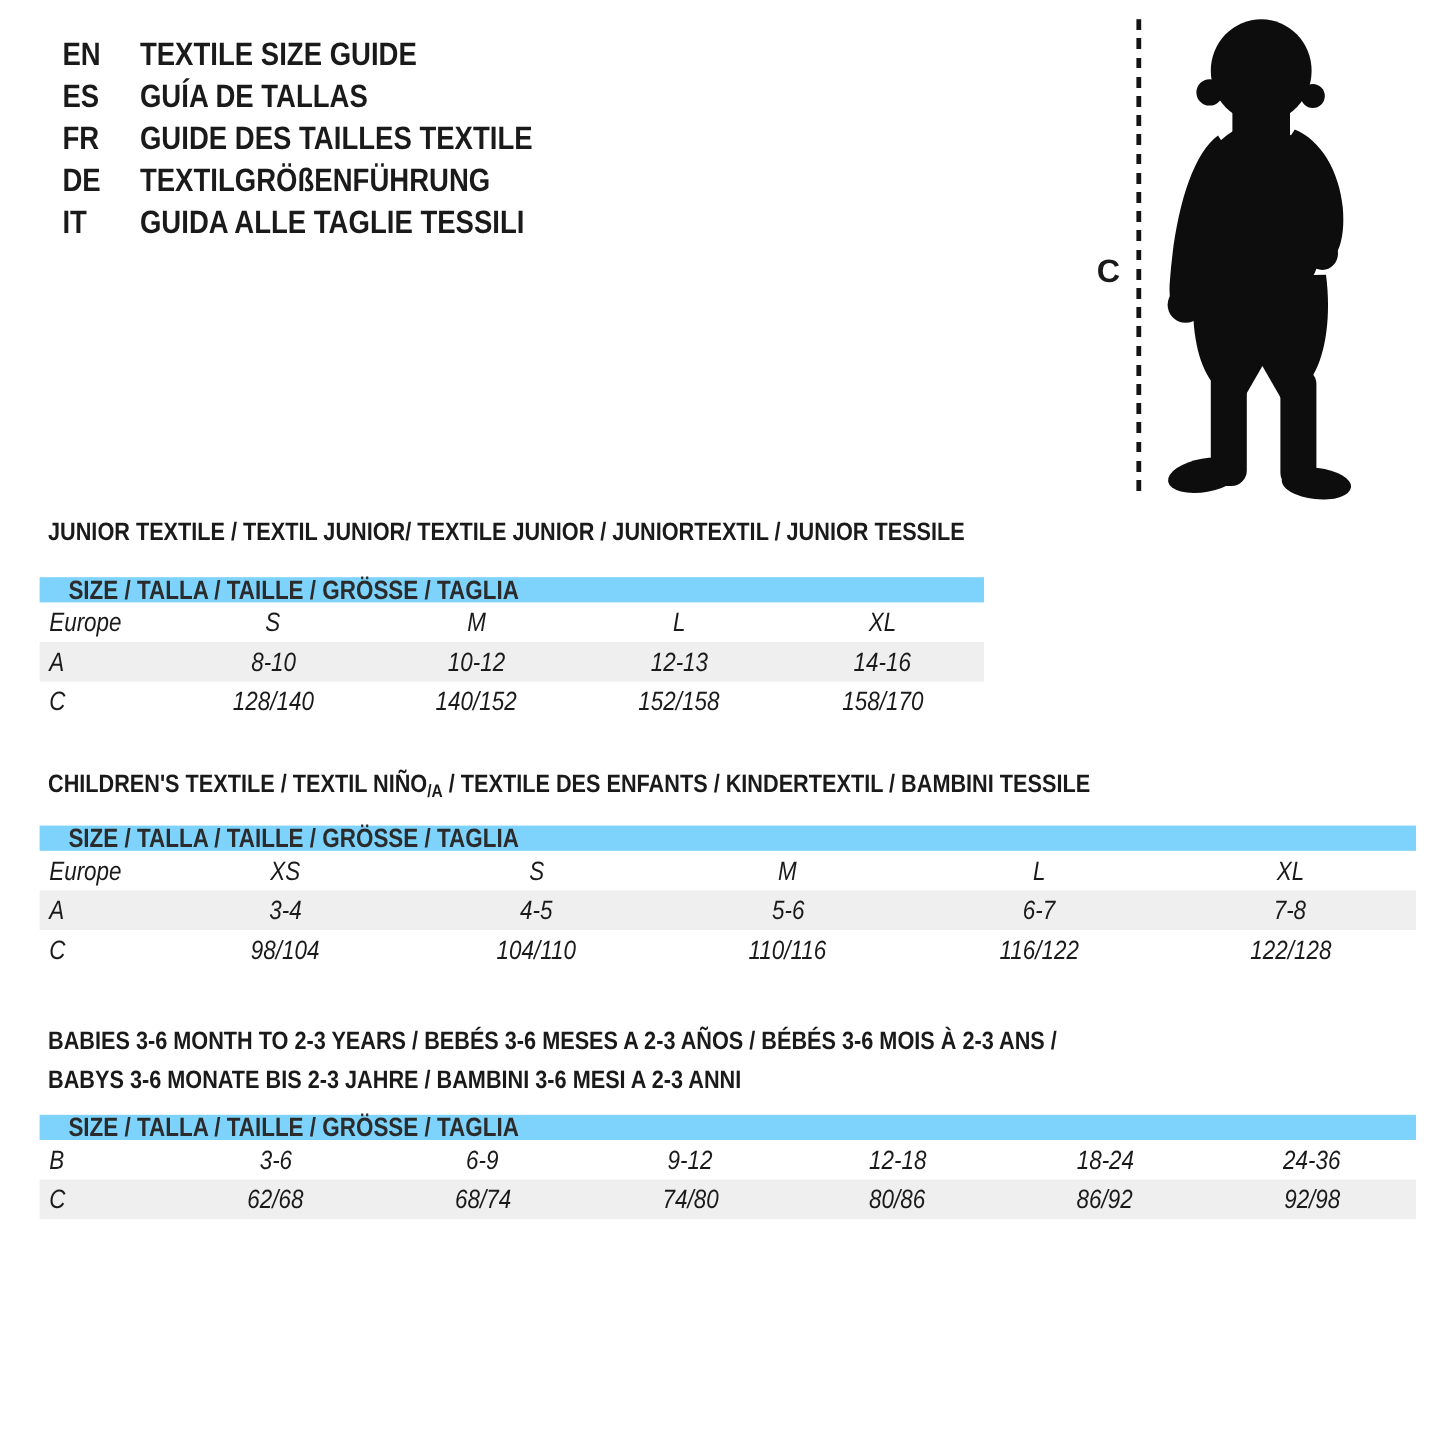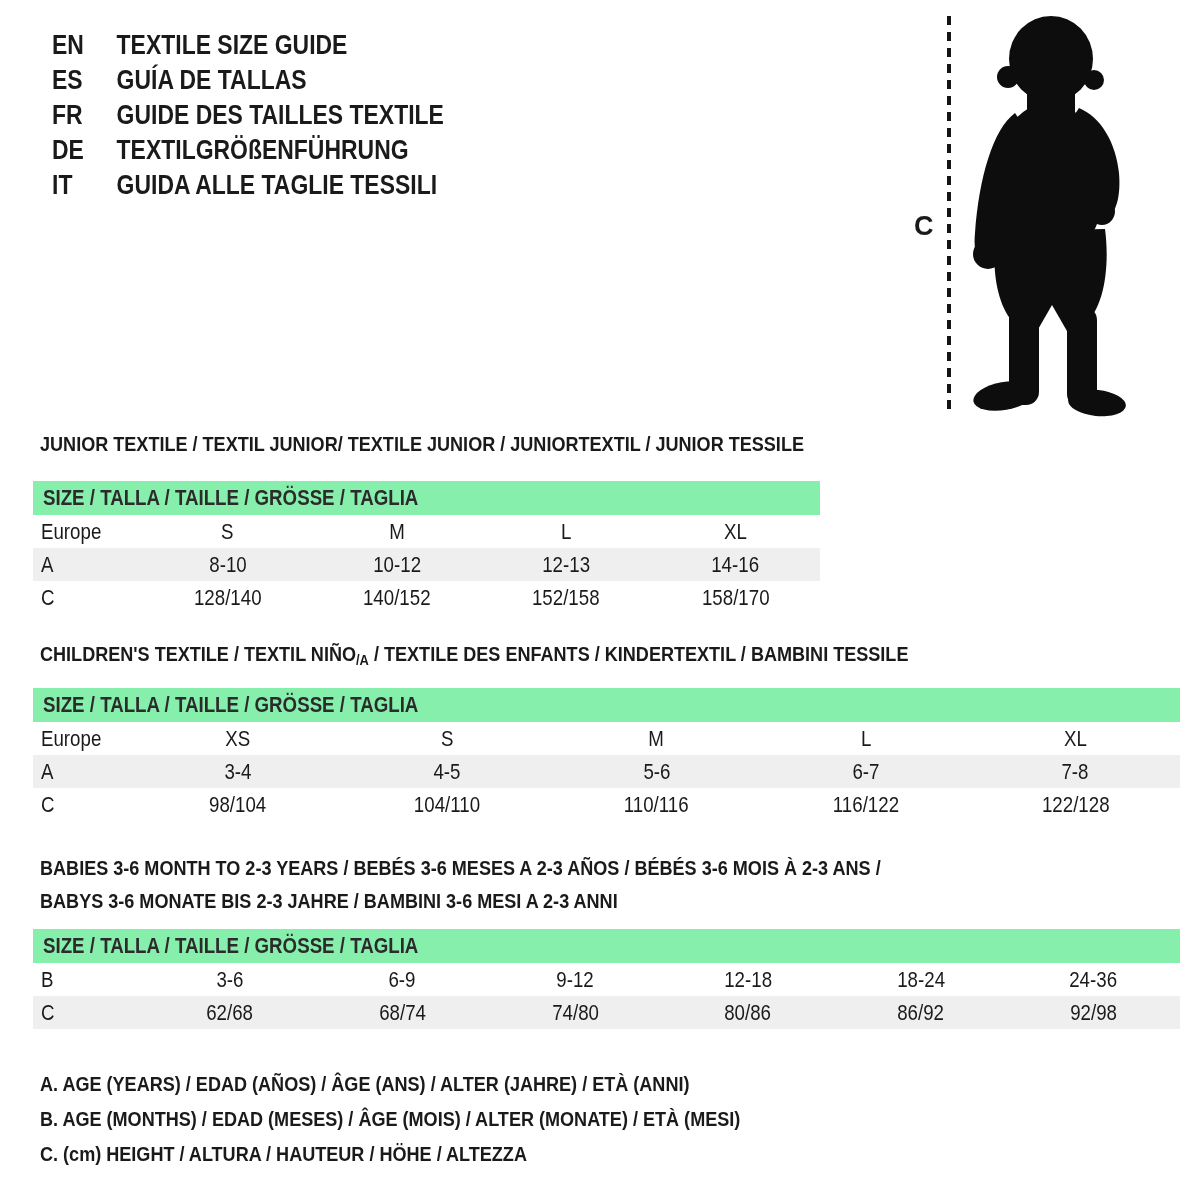--- a/index.html
+++ b/index.html
@@ -24,23 +24,23 @@
   .silhouette{position:absolute;left:963px;top:13px;width:172px;height:405px;}
 
   
   .sec-title{position:absolute;left:40px;font-size:21px;line-height:24px;font-weight:bold;
              transform:scaleX(.86);transform-origin:0 0;white-space:nowrap;}
   .sec-title .subA{font-size:15px;vertical-align:-4px;}
   .title2line{line-height:33px;}
 
   
   .size-table{position:absolute;left:33px;}
-  .band{height:34px;background:#86efac;display:flex;align-items:center;
-        padding-left:10px;box-sizing:border-box;font-size:22px;font-weight:bold;color:#2b2b2b;}
-  .rows .trow{display:flex;height:33px;align-items:center;font-size:22px;}
+  .band{height:21px;background:#7dd3fc;display:flex;align-items:center;
+        padding-left:24px;box-sizing:border-box;font-size:22px;font-weight:bold;color:#2b2b2b;}
+  .rows .trow{display:flex;height:33px;align-items:center;font-size:22px;font-style:italic;}
   .rows .trow:nth-child(2){background:#efefef;}
   .trow .lbl{text-align:left;padding-left:8px;box-sizing:border-box;flex:none;}
   .trow .val{flex:1;text-align:center;}
   .t1 .lbl{width:110px;}
   .t2 .lbl{width:100px;}
   .t3 .lbl{width:110px;}
 
   
   .legend{position:absolute;left:40px;top:1066px;}
   .legend-line{height:35px;line-height:35px;font-size:21px;font-weight:bold;
@@ -187,19 +187,14 @@
         <div class="val"><span class="condC">62/68</span></div>
         <div class="val"><span class="condC">68/74</span></div>
         <div class="val"><span class="condC">74/80</span></div>
         <div class="val"><span class="condC">80/86</span></div>
         <div class="val"><span class="condC">86/92</span></div>
         <div class="val"><span class="condC">92/98</span></div>
       </div>
     </div>
   </div>
 
-  <div class="legend">
-    <div class="legend-line">A. AGE (YEARS) / EDAD (AÑOS) / ÂGE (ANS) / ALTER (JAHRE) / ETÀ (ANNI)</div>
-    <div class="legend-line">B. AGE (MONTHS) / EDAD (MESES) / ÂGE (MOIS) / ALTER (MONATE) / ETÀ (MESI)</div>
-    <div class="legend-line">C. (cm) HEIGHT / ALTURA / HAUTEUR / HÖHE / ALTEZZA</div>
-  </div>
 
 </div>
 
 </body></html>

